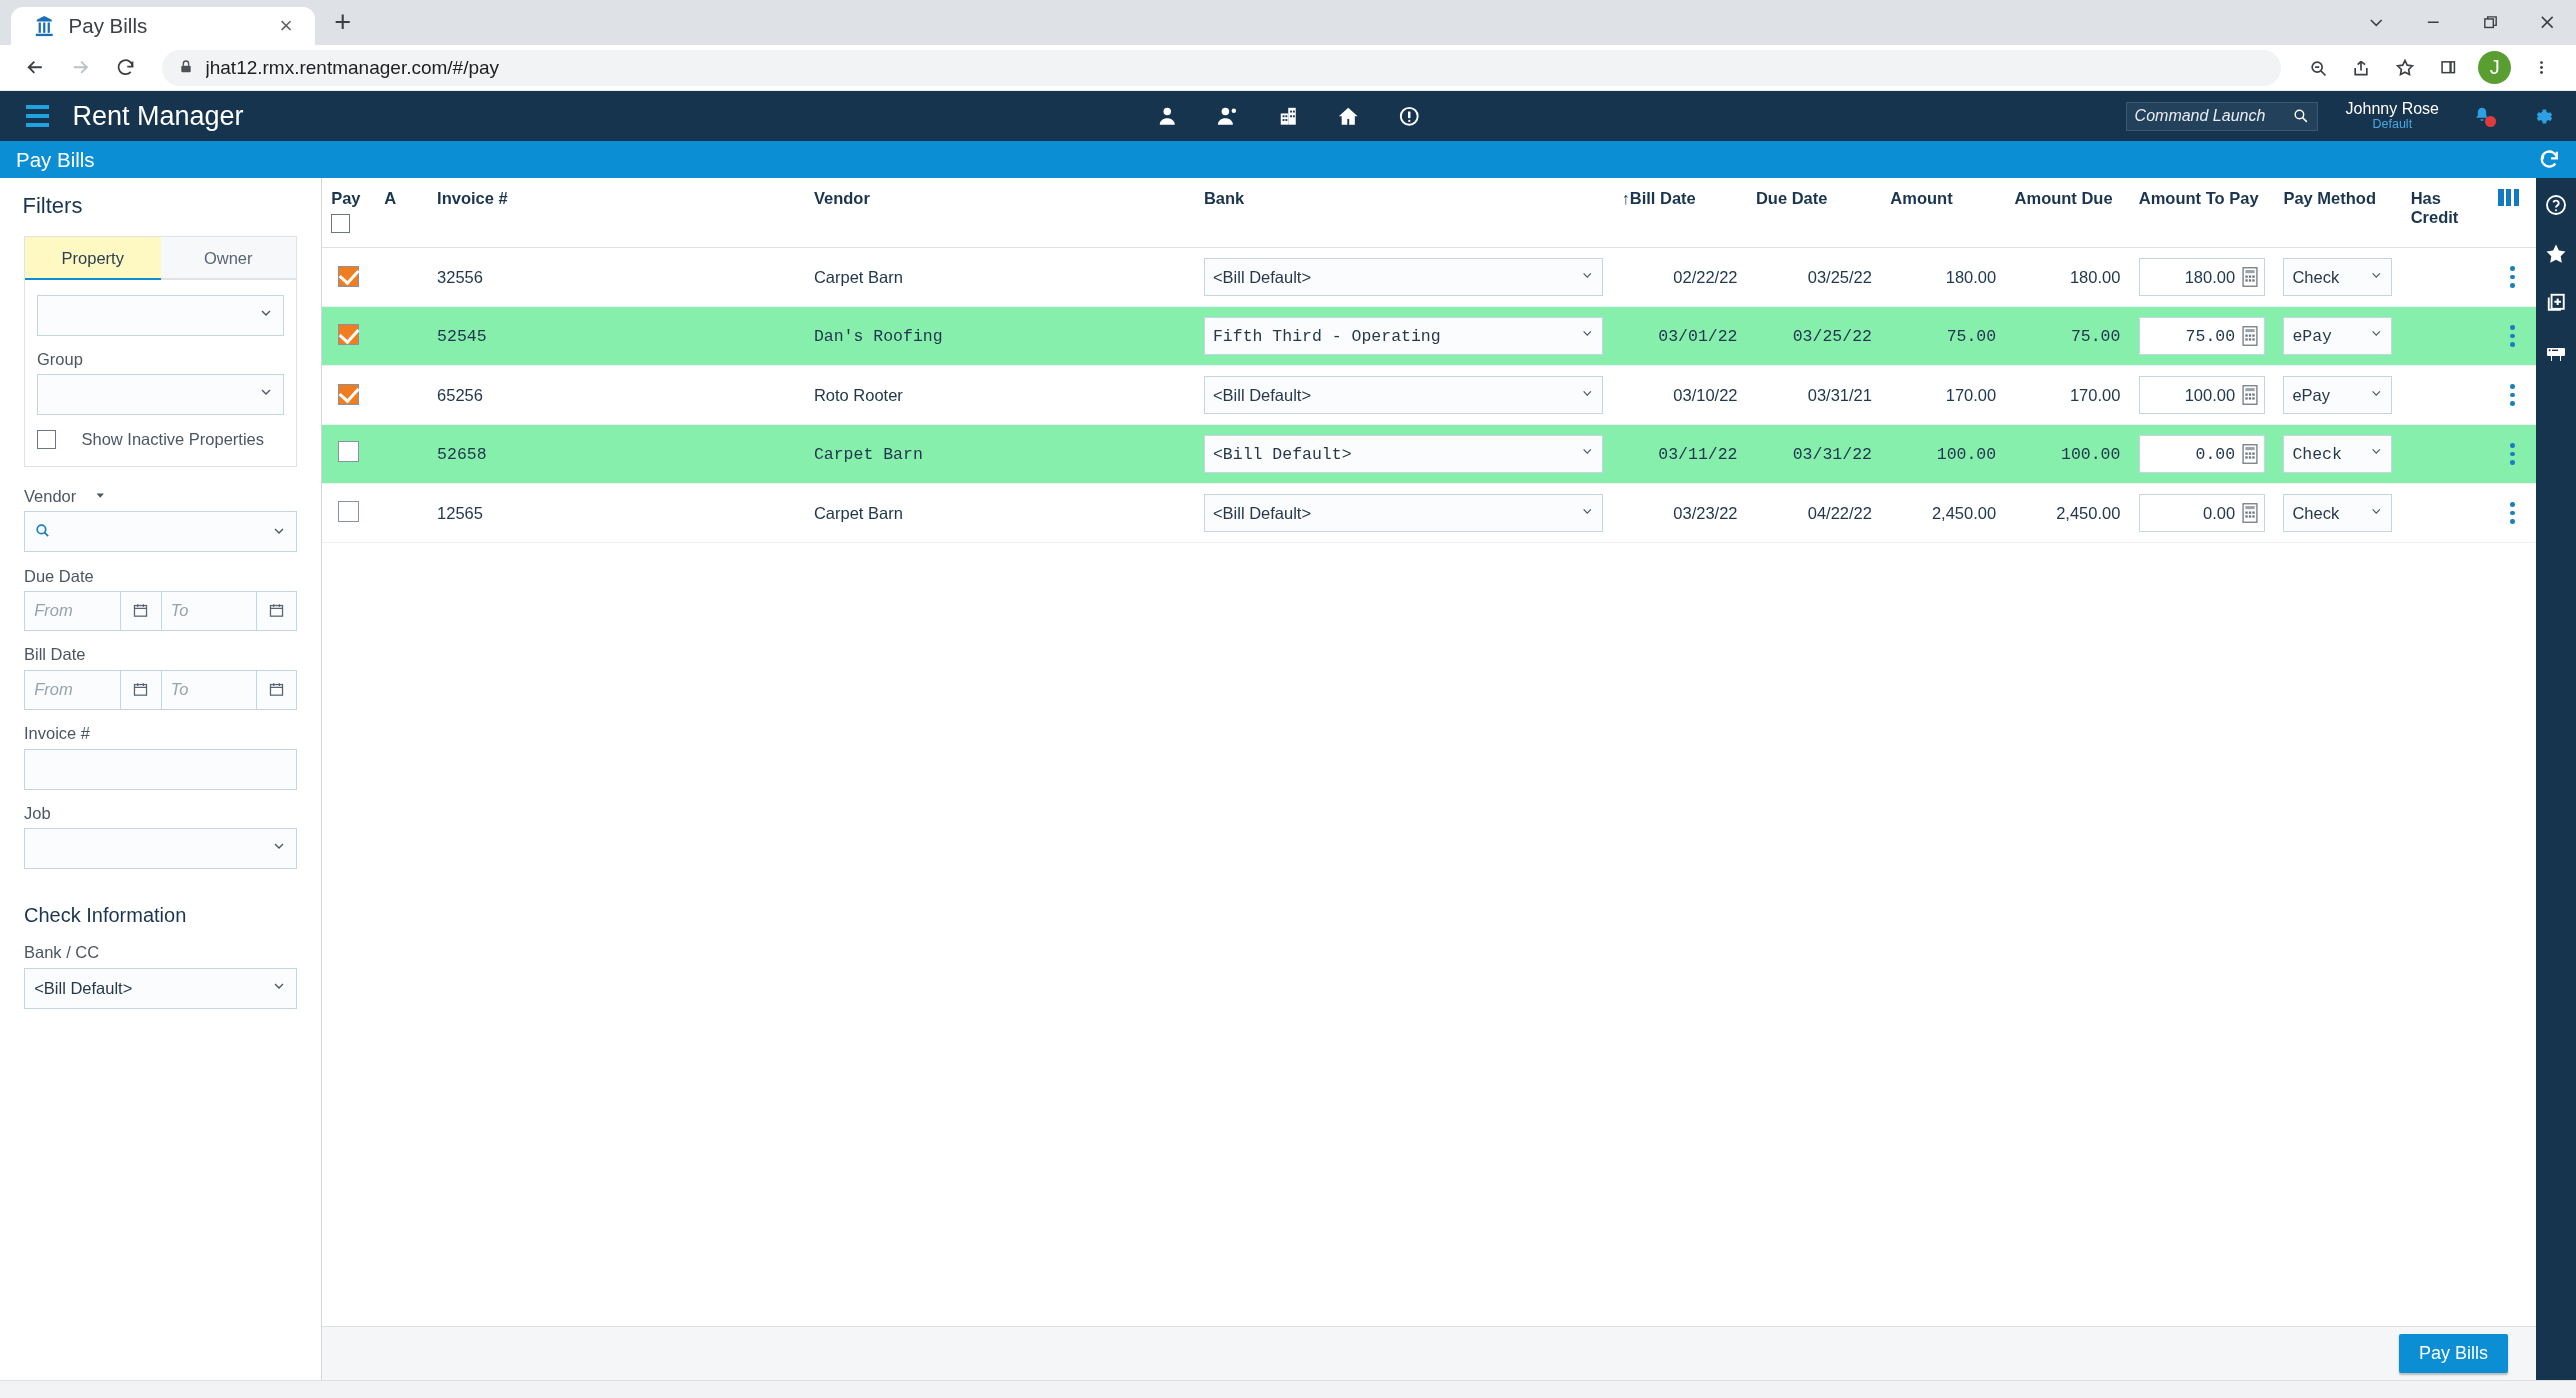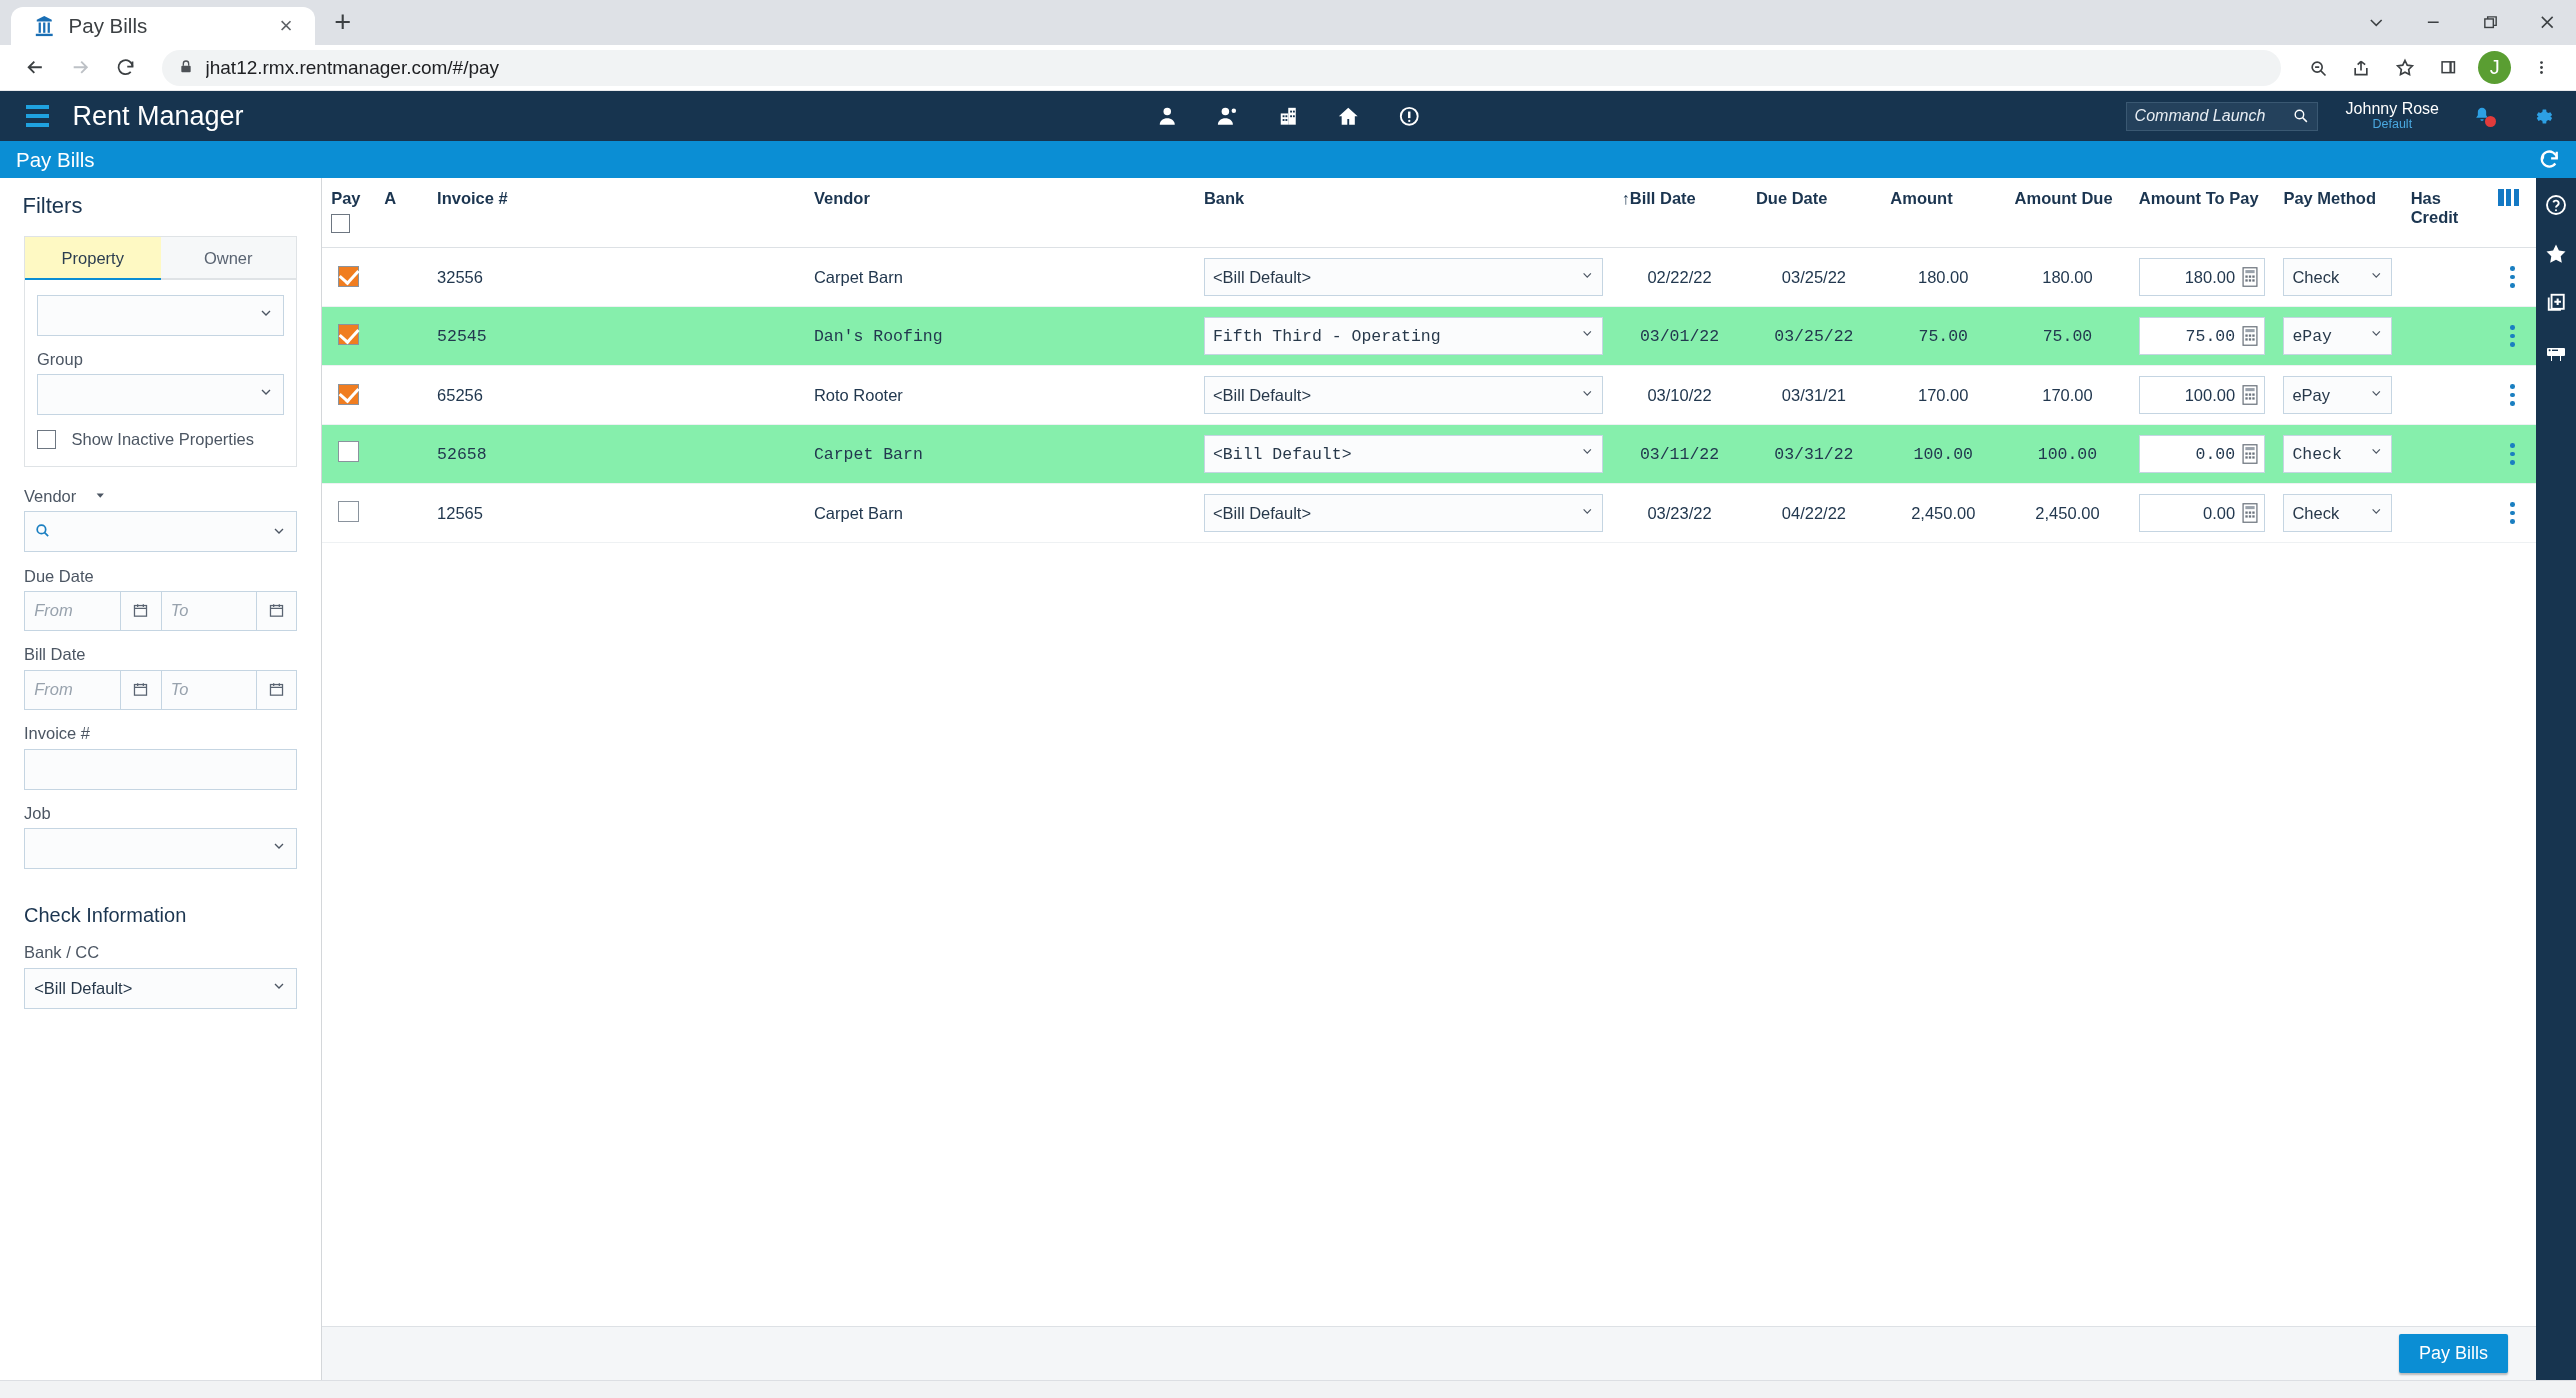--- a/index.html
+++ b/index.html
@@ -220,21 +220,21 @@
     display: flex; align-items: center;
     padding: 0 9.2px;
     font-size: 16.5px; color: #27384a;
     position: relative;
   }
   .select-box .caret {
     margin-left: auto; color: #4c5663; font-size: 17px;
   }
   .select-val { white-space: nowrap; overflow: hidden; }
   .check-row {
-    display: flex; align-items: center; gap: 16px;
+    display: flex; align-items: center; gap: 26px;
     margin-top: 14.5px;
   }
   .cbox {
     width: 18.5px; height: 18.5px;
     border: 1.3px solid #6d7681; background: #fff;
     flex: 0 0 18.5px;
   }
   .check-label { font-size: 16.5px; color: #4c5663; }
   .sb-section { padding: 0 24px; }
   .sb-group-title {
@@ -280,21 +280,21 @@
 
   table.grid { width: 100%; border-collapse: collapse; table-layout: fixed; }
   table.grid th {
     font-size: 16.5px; color: #1b3550; font-weight: bold;
     padding: 10.6px 9.2px 14.5px 9.2px;
     vertical-align: top;
     border-bottom: 0.7px solid #dde1e5;
     text-align: left;
     background: #ffffff;
   }
-  th.num, td.num { text-align: center; }
+  th.num, td.num { text-align: right; }
   th.ctr, td.ctr { text-align: center; }
   table.grid td {
     font-size: 16.5px; color: #22384f;
     padding: 6.6px 9.2px;
     height: 59px;
     vertical-align: middle;
     border-bottom: 0.7px solid #eef1f3;
   }
   tr.alt td { background: #86efac; font-family: Liberation Mono, monospace; }
 

